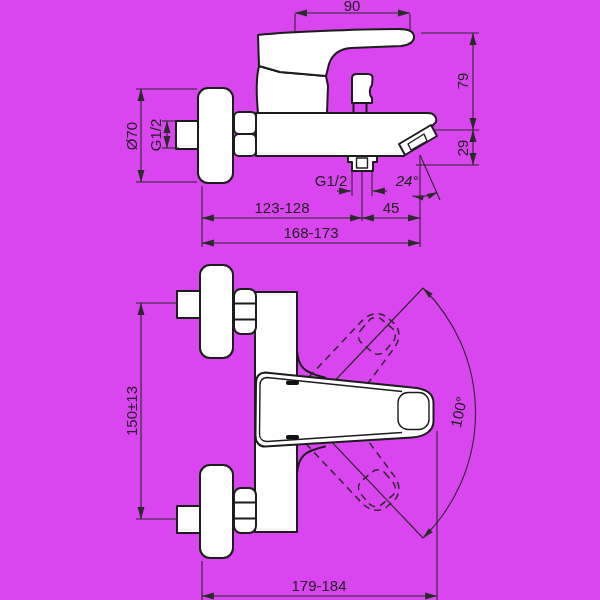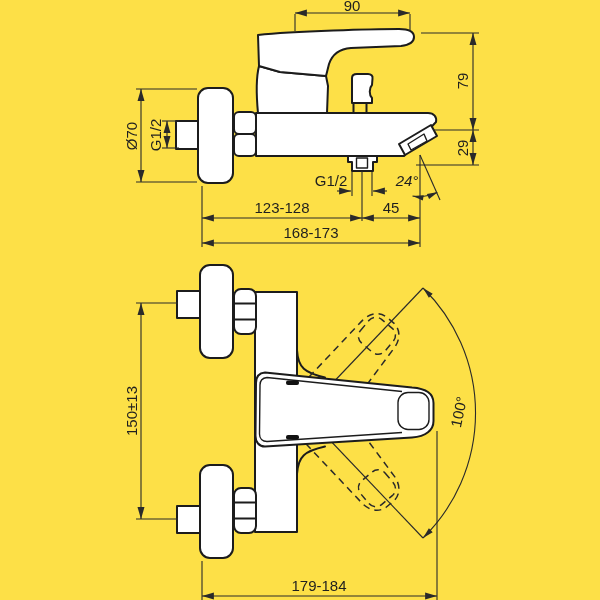--- a/index.html
+++ b/index.html
@@ -1,17 +1,17 @@
 <!DOCTYPE html>
 <html><head>
 <meta charset="utf-8">
 <style>
   html,body{margin:0;padding:0;background:#fff;}
   .sheet{
-    width:600px;height:600px;background:#fde047;position:relative;overflow:hidden;
+    width:600px;height:600px;background:#d946ef;position:relative;overflow:hidden;
     font-family:"Liberation Sans", sans-serif;
   }
   svg text{
     font-family:"Liberation Sans", sans-serif;
     font-size:15px;
     fill:#1f1f1f;
   }
   svg text.italic{font-style:italic;}
   .obj{fill:#ffffff;stroke:#1c1c1c;stroke-width:2;stroke-linejoin:round;}
   .objline{fill:none;stroke:#1c1c1c;stroke-width:2;stroke-linecap:round;}

